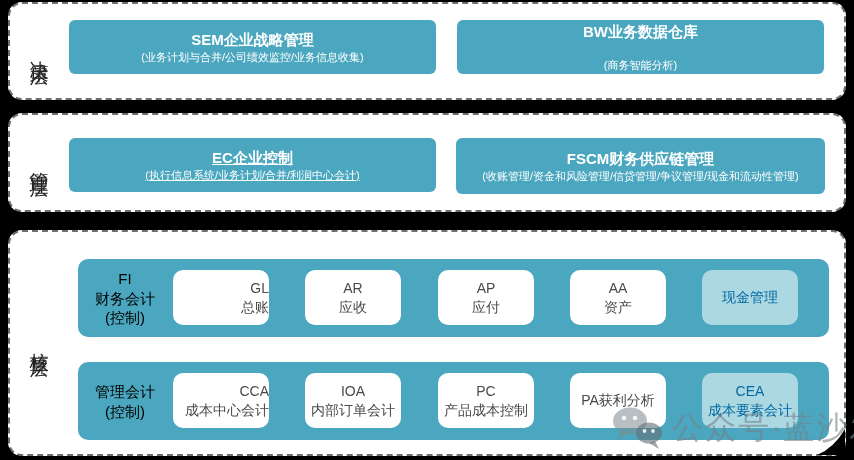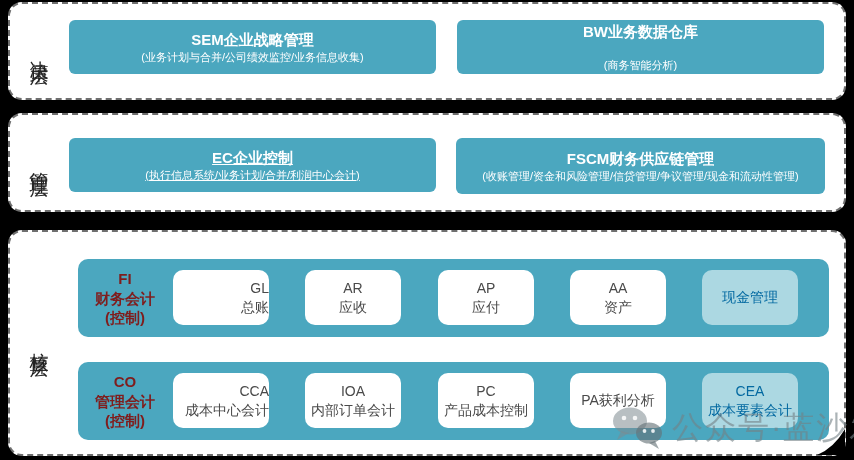--- a/index.html
+++ b/index.html
@@ -24,21 +24,21 @@
   .box-sem{left:59px;top:16px;width:367px;height:54px;}
   .box-bw{left:447px;top:16px;width:367px;height:54px;gap:16px;}
   .box-ec{left:59px;top:23px;width:367px;height:54px;text-decoration:underline;}
   .box-fscm{left:446px;top:23px;width:369px;height:56px;}
 
   .module-bar{position:absolute;left:68px;width:751px;height:78px;background:#4ba7bf;border-radius:10px;}
   .bar-fi{top:27px;}
   .bar-co{top:130px;}
 
   .bar-label{position:absolute;left:6px;top:50%;transform:translateY(-50%);width:82px;
-    text-align:center;color:#7f1d1d;font-weight:bold;font-size:15px;line-height:1.3;}
+    text-align:center;color:#000000;font-weight:normal;font-size:15px;line-height:1.3;}
 
   .module{position:absolute;top:11px;width:96px;height:55px;border-radius:10px;
     display:flex;flex-direction:column;align-items:center;justify-content:center;
     text-align:center;font-size:14px;color:#4a4a4a;line-height:1.3;}
   .module.white{background:#fff;}
   .module.teal-light{background:#acd8e2;color:#0369a1;}
   .m1{left:95px;align-items:flex-end;} .m2{left:227px;} .m3{left:360px;} .m4{left:492px;} .m5{left:624px;}
   .module-code:empty{display:none;}
 
   .page-curl{position:absolute;right:-1px;bottom:-1px;width:28px;height:26px;}
@@ -100,21 +100,20 @@
           <div class="module-code">AA</div>
           <div>资产</div>
         </div>
       <div class="module teal-light m5">
           <div>现金管理</div>
         </div>
     </div>
 
     <div class="module-bar bar-co">
       <div class="bar-label">
-        <div>CO</div>
         <div>管理会计</div>
         <div>(控制)</div>
       </div>
       <div class="module white m1">
           <div class="module-code">CCA</div>
           <div>成本中心会计</div>
         </div>
       <div class="module white m2">
           <div class="module-code">IOA</div>
           <div>内部订单会计</div>

